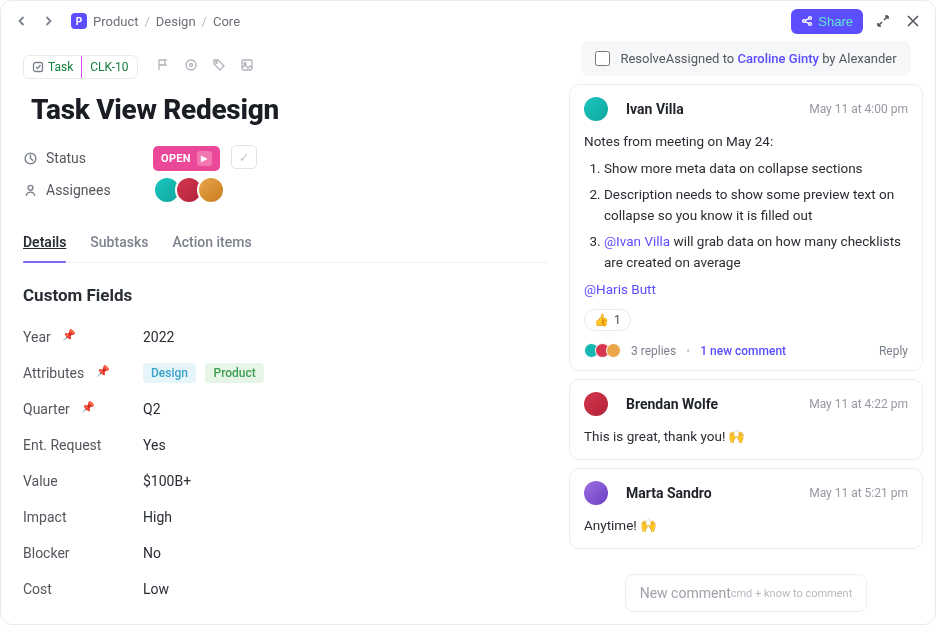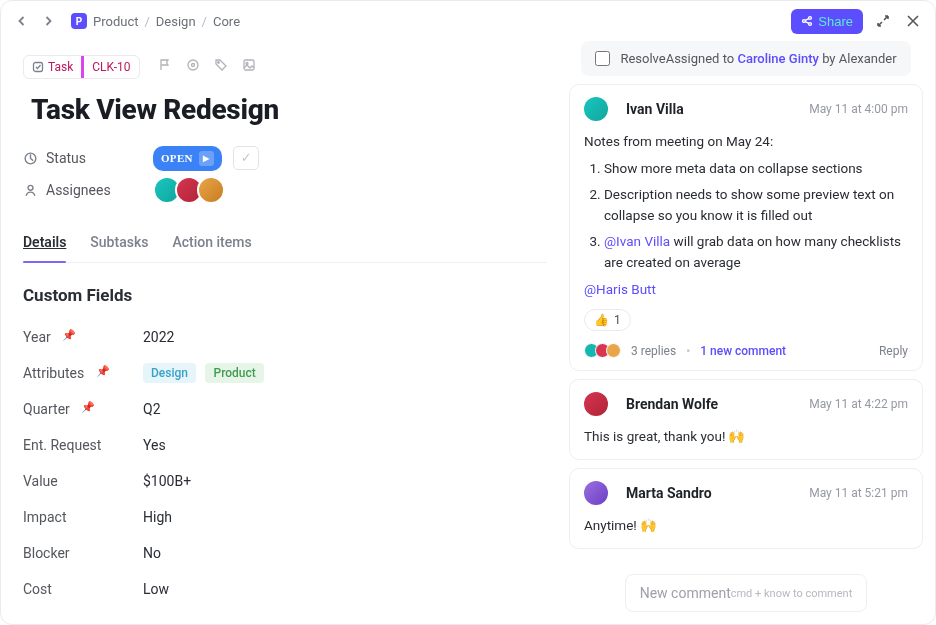--- a/index.html
+++ b/index.html
@@ -32,32 +32,32 @@
   .topbar-actions { margin-left: auto; display: flex; align-items: center; gap: 10px; }
   .btn-share { background: #5c4dff; color: #5eead4; border: none; border-radius: 6px; padding: 5px 10px; font-size: 13px; font-weight: 400; display: inline-flex; align-items: center; gap: 5px; cursor: pointer; }
   .topbar-icon { width: 20px; height: 20px; color: #54575d; display: inline-flex; align-items: center; justify-content: center; cursor: pointer; font-size:14px; }
 
   .content { flex: 1; display: flex; overflow: hidden; }
   .left-pane { flex: 1; padding: 14px 22px 0 22px; overflow: hidden; min-width: 0; }
   .right-pane { width: 366px; padding: 0 12px 12px 0; display: flex; flex-direction: column; overflow: hidden; align-items: center; }
 
   .tagrow { display: flex; align-items: center; gap: 8px; }
   .tagrow-group { display:inline-flex; border:1px solid #e8eaed; border-radius:6px; overflow:hidden; }
-  .tagrow-group > * { padding:4px 8px; font-size:12px; color:#be185d; display:inline-flex; align-items:center; gap:4px; }
-  .tagrow-group > * + * { border-left:3px solid #d946ef; }
+  .tagrow-group > * { padding:4px 8px; font-size:12px; color:#15803d; display:inline-flex; align-items:center; gap:4px; }
+  .tagrow-group > * + * { border-left:1px solid #d946ef; }
   .meta-icons { display:flex; gap:14px; margin-left:10px; color:#b0b3ba; }
   .meta-icons span { cursor:pointer; font-size:15px; }
 
   .task-title { font-size: 28px; font-weight: 800; color: #1a1d23; margin: 14px 0 16px 8px; letter-spacing:-0.3px;}
 
   .prop-row { display:flex; align-items:center; min-height:32px; }
   .prop-label { display:flex; align-items:center; gap:8px; width:130px; color:#54575d; font-size:14px; }
   .prop-label svg,.prop-label .picon{width:15px;height:15px;color:#7c828d;}
 
-  .status-chip { background:#3b82f6; color:#fff; font-size:11px; font-weight:700; border-radius:10px; padding:5px 8px; display:inline-flex; align-items:center; gap:6px; letter-spacing:.3px;font-family:Liberation Serif, serif;}
+  .status-chip { background:#ec4899; color:#fff; font-size:11px; font-weight:700; border-radius:5px; padding:5px 8px; display:inline-flex; align-items:center; gap:6px; letter-spacing:.3px;}
   .status-play { background:rgba(255,255,255,.25); width:15px;height:15px;border-radius:3px;display:inline-flex;align-items:center;justify-content:center;font-size:8px;}
   .done-box { border:1px solid #e1e3e8; border-radius:5px; width:26px;height:24px;display:inline-flex;align-items:center;justify-content:center;color:#c3c6cc;margin-left:8px;font-size:13px;}
 
   .avatars { display:flex; }
   .avatar { width:28px; height:28px; border-radius:50%; border:2px solid #fff; margin-left:-6px; }
   .avatars .avatar:first-child{margin-left:0;}
   .av1{background:linear-gradient(135deg,#18c7bf,#12a59e);}
   .av2{background:linear-gradient(135deg,#d63650,#b02338);}
   .av3{background:linear-gradient(135deg,#e9a54a,#c87d1f);}
 

